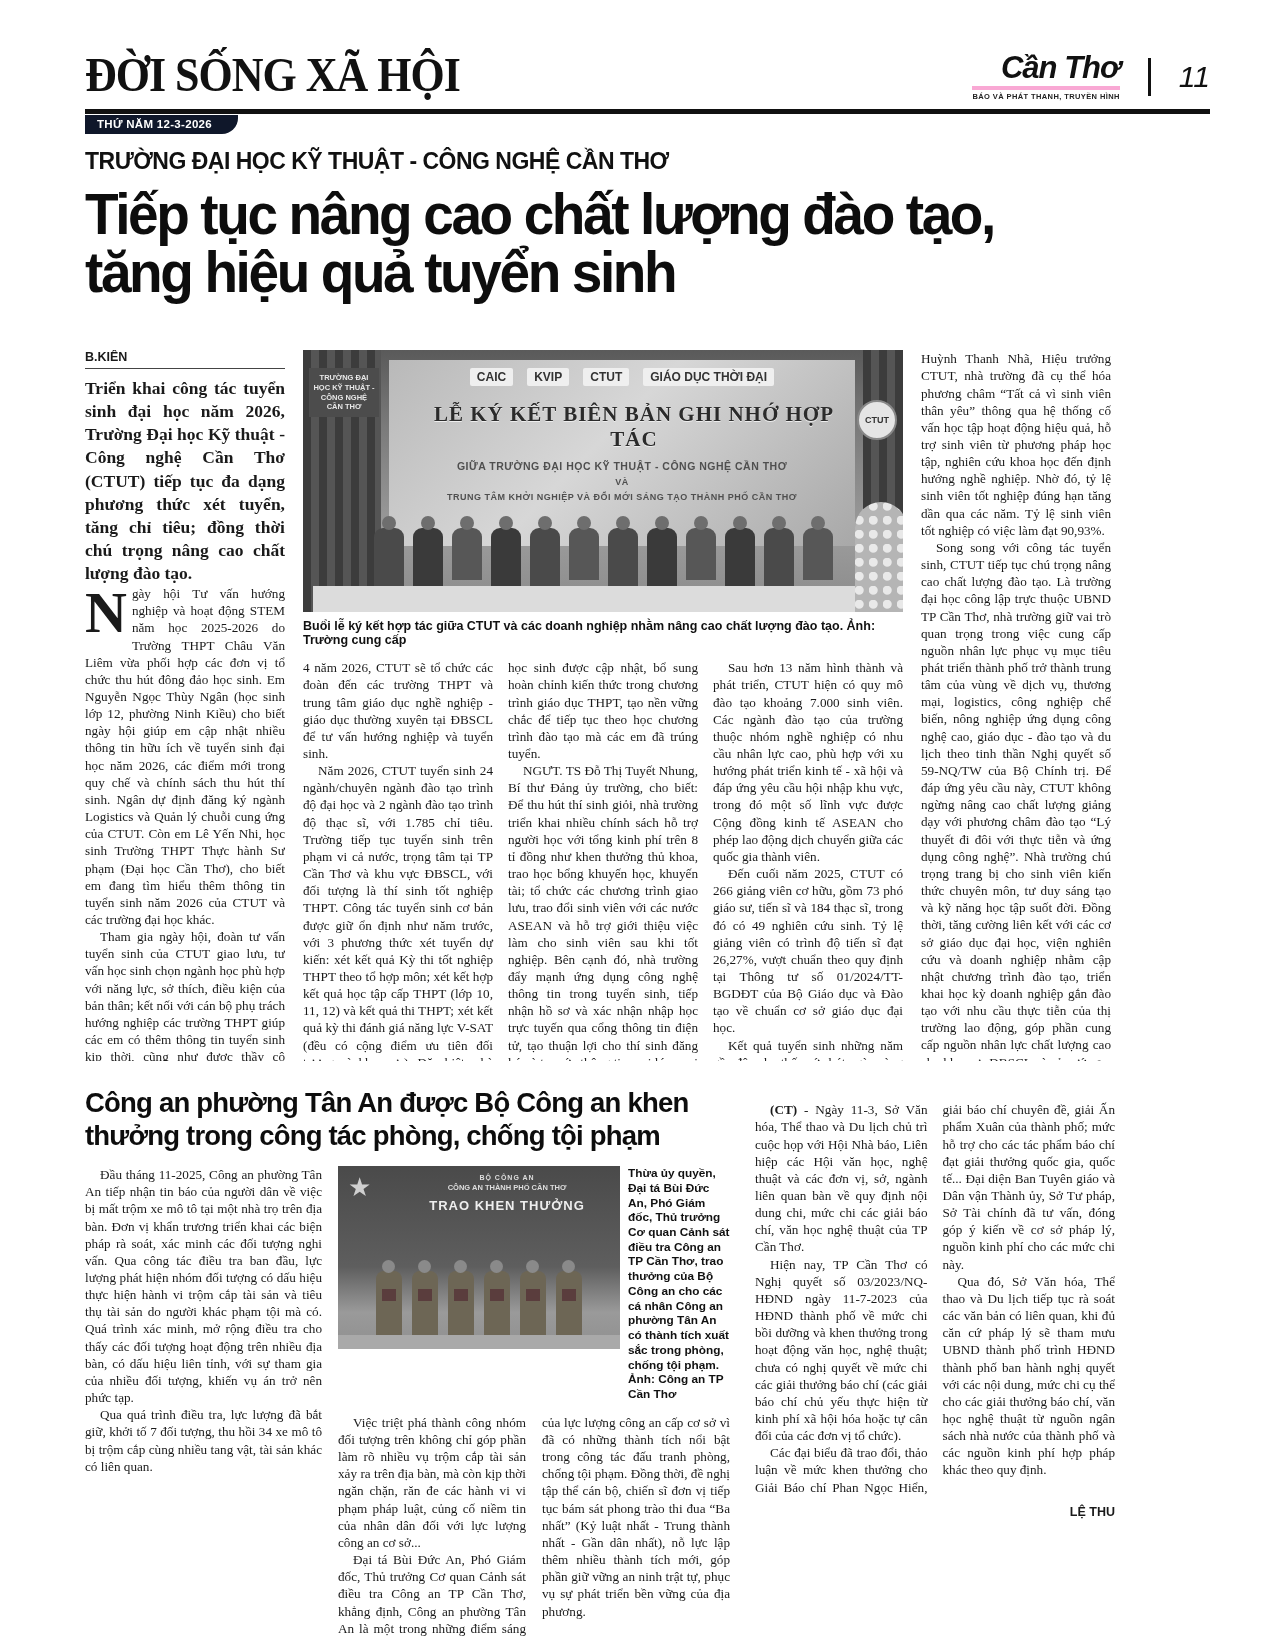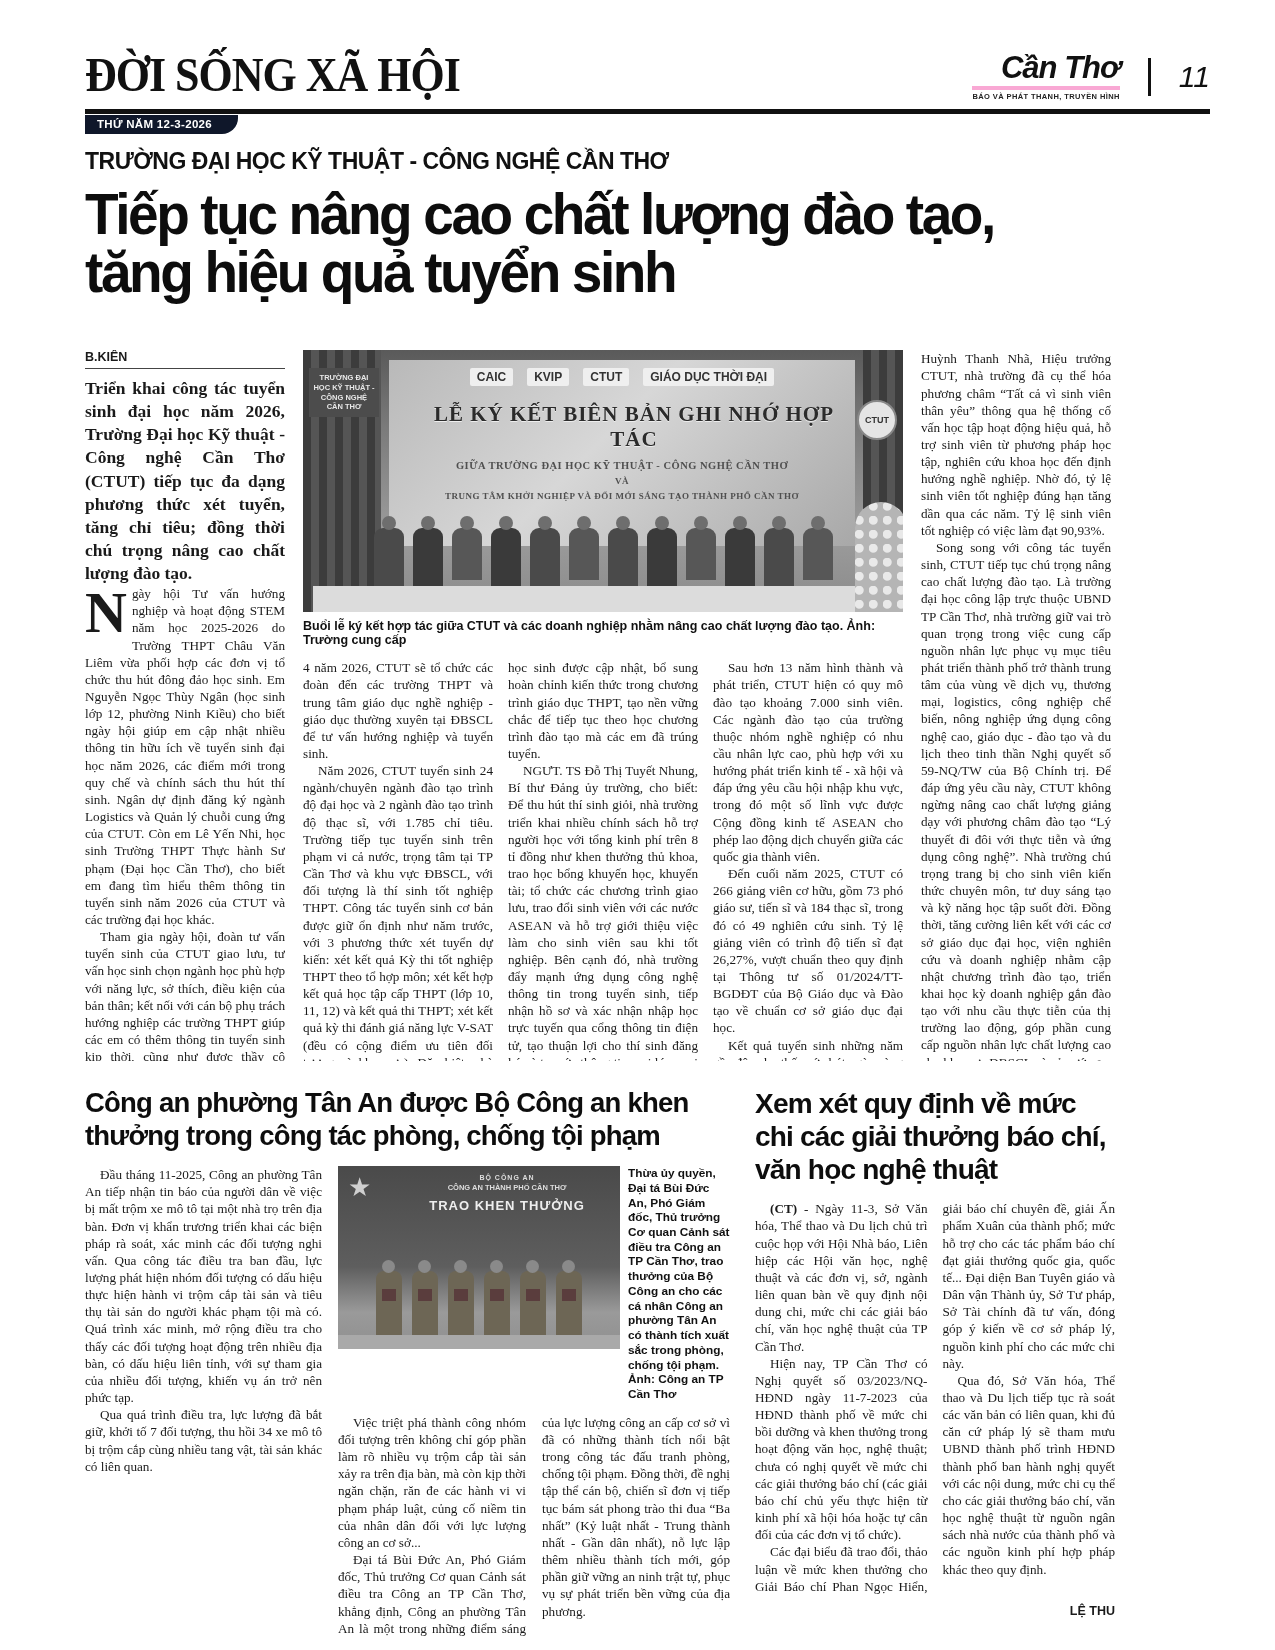--- a/index.html
+++ b/index.html
@@ -54,21 +54,21 @@
                font-family:"Liberation Sans", sans-serif; font-weight:bold; font-size:7.5px;
                text-align:center; padding:5px 3px; line-height:1.3; }
   .screen { position:absolute; left:86px; right:48px; top:10px; bottom:66px;
             background:linear-gradient(135deg,#b9b9b9,#d7d7d7 45%,#a8a8a8); padding-top:8px; }
   .logo-row { display:flex; justify-content:center; gap:14px; }
   .logo-pill { background:#efefef; color:#333; font-family:"Liberation Sans", sans-serif; font-weight:bold;
                font-size:12px; padding:2px 7px; border-radius:2px; }
   .banner-title { text-align:center; font-family:"Liberation Serif", serif; font-weight:bold;
                   font-size:21px; letter-spacing:1px; color:#2b2b2b; margin-top:16px;
                   text-shadow:0 1px 0 #eee;padding-left:24px; }
-  .banner-sub { text-align:center; font-family:Liberation Serif, serif; font-weight:bold;
+  .banner-sub { text-align:center; font-family:Liberation Sans, sans-serif; font-weight:bold;
                 font-size:10.5px; color:#4f4f4f; margin-top:8px; letter-spacing:.5px; }
   .banner-sub.small { font-size:9px; margin-top:5px; }
   .people { position:absolute; left:0; right:0; bottom:26px; display:flex; justify-content:center; gap:9px; }
   .person { width:30px; height:58px; background:#4a4a4a; border-radius:9px 9px 0 0; position:relative; }
   .person::before { content:""; position:absolute; top:-12px; left:8px; width:14px; height:14px;
                     border-radius:50%; background:#6e6e6e; }
   .person:nth-child(2n) { background:#3a3a3a; } .person:nth-child(3n) { background:#575757; height:52px; }
   .table-strip { position:absolute; left:10px; right:10px; bottom:0; height:26px; background:#dcdcdc; }
   .emblem { position:absolute; right:6px; top:50px; width:40px; height:40px; border-radius:50%;
             background:#e5e5e5; border:2px solid #888; color:#333; display:flex; align-items:center;
@@ -232,21 +232,20 @@
           <div class="a2-below">
             <p class="body-p">Việc triệt phá thành công nhóm đối tượng trên không chỉ góp phần làm rõ nhiều vụ trộm cắp tài sản xảy ra trên địa bàn, mà còn kịp thời ngăn chặn, răn đe các hành vi vi phạm pháp luật, củng cố niềm tin của nhân dân đối với lực lượng công an cơ sở...</p>
             <p class="body-p">Đại tá Bùi Đức An, Phó Giám đốc, Thủ trưởng Cơ quan Cảnh sát điều tra Công an TP Cần Thơ, khẳng định, Công an phường Tân An là một trong những điểm sáng của lực lượng công an cấp cơ sở vì đã có những thành tích nổi bật trong công tác đấu tranh phòng, chống tội phạm. Đồng thời, đề nghị tập thể cán bộ, chiến sĩ đơn vị tiếp tục bám sát phong trào thi đua “Ba nhất” (Kỷ luật nhất - Trung thành nhất - Gần dân nhất), nỗ lực lập thêm nhiều thành tích mới, góp phần giữ vững an ninh trật tự, phục vụ sự phát triển bền vững của địa phương.</p>
           </div>
 
         </div>
       </div>
     </div>
 
     <div class="article3">
-      <div class="headline2">Xem xét quy định về mức chi các giải thưởng báo chí, văn học nghệ thuật</div>
       <div class="cols2">
         <p class="body-p"><b>(CT)</b><span> - Ngày 11-3, Sở Văn hóa, Thể thao và Du lịch chủ trì cuộc họp với Hội Nhà báo, Liên hiệp các Hội văn học, nghệ thuật và các đơn vị, sở, ngành liên quan bàn về quy định nội dung chi, mức chi các giải báo chí, văn học nghệ thuật của TP Cần Thơ.</span></p>
         <p class="body-p">Hiện nay, TP Cần Thơ có Nghị quyết số 03/2023/NQ-HĐND ngày 11-7-2023 của HĐND thành phố về mức chi bồi dưỡng và khen thưởng trong hoạt động văn học, nghệ thuật; chưa có nghị quyết về mức chi các giải thưởng báo chí (các giải báo chí chủ yếu thực hiện từ kinh phí xã hội hóa hoặc tự cân đối của các đơn vị tổ chức).</p>
         <p class="body-p">Các đại biểu đã trao đổi, thảo luận về mức khen thưởng cho Giải Báo chí Phan Ngọc Hiển, giải báo chí chuyên đề, giải Ấn phẩm Xuân của thành phố; mức hỗ trợ cho các tác phẩm báo chí đạt giải thưởng quốc gia, quốc tế... Đại diện Ban Tuyên giáo và Dân vận Thành ủy, Sở Tư pháp, Sở Tài chính đã tư vấn, đóng góp ý kiến về cơ sở pháp lý, nguồn kinh phí cho các mức chi này.</p>
         <p class="body-p">Qua đó, Sở Văn hóa, Thể thao và Du lịch tiếp tục rà soát các văn bản có liên quan, khi đủ căn cứ pháp lý sẽ tham mưu UBND thành phố trình HĐND thành phố ban hành nghị quyết với các nội dung, mức chi cụ thể cho các giải thưởng báo chí, văn học nghệ thuật từ nguồn ngân sách nhà nước của thành phố và các nguồn kinh phí hợp pháp khác theo quy định.</p>
       </div>
       <div class="signature">LỆ THU</div>
     </div>
 
   </div>

